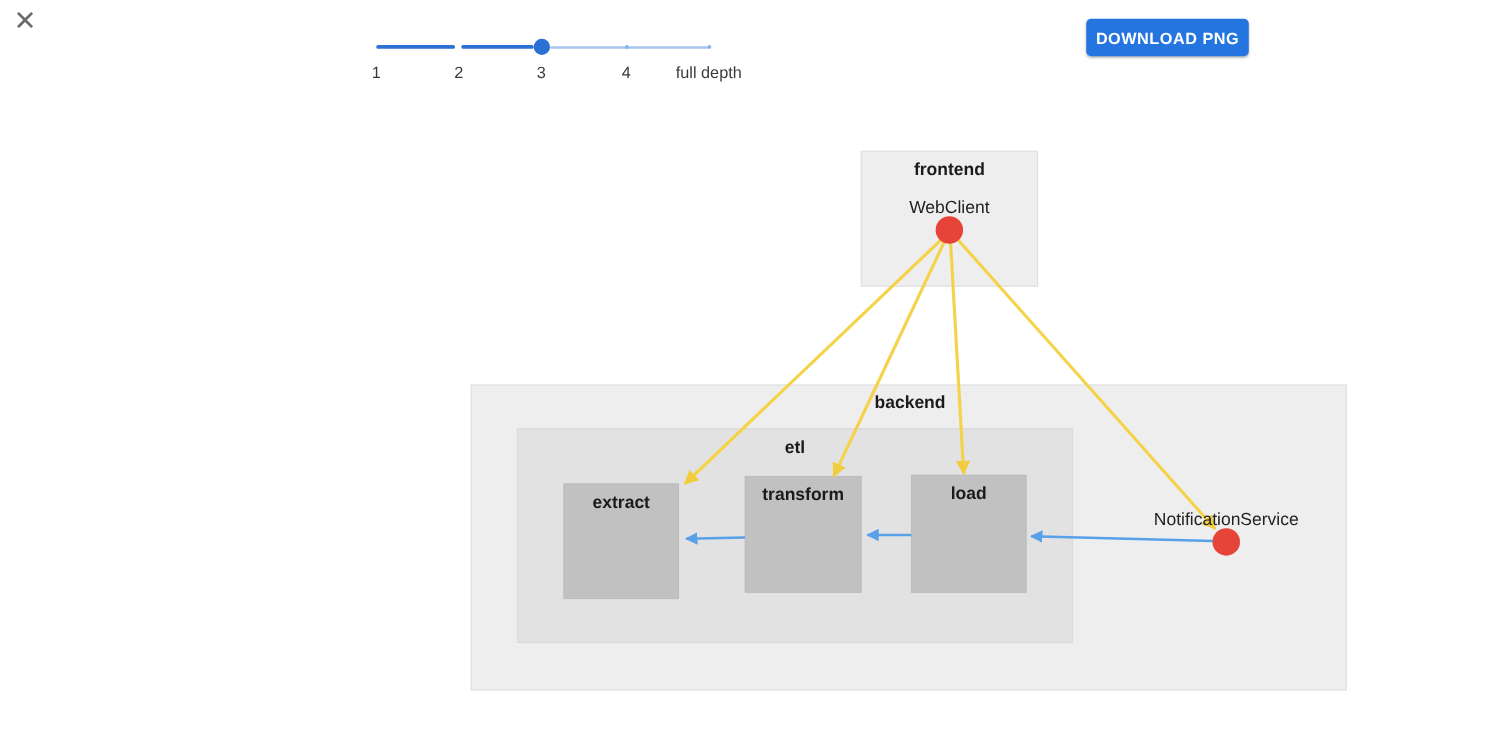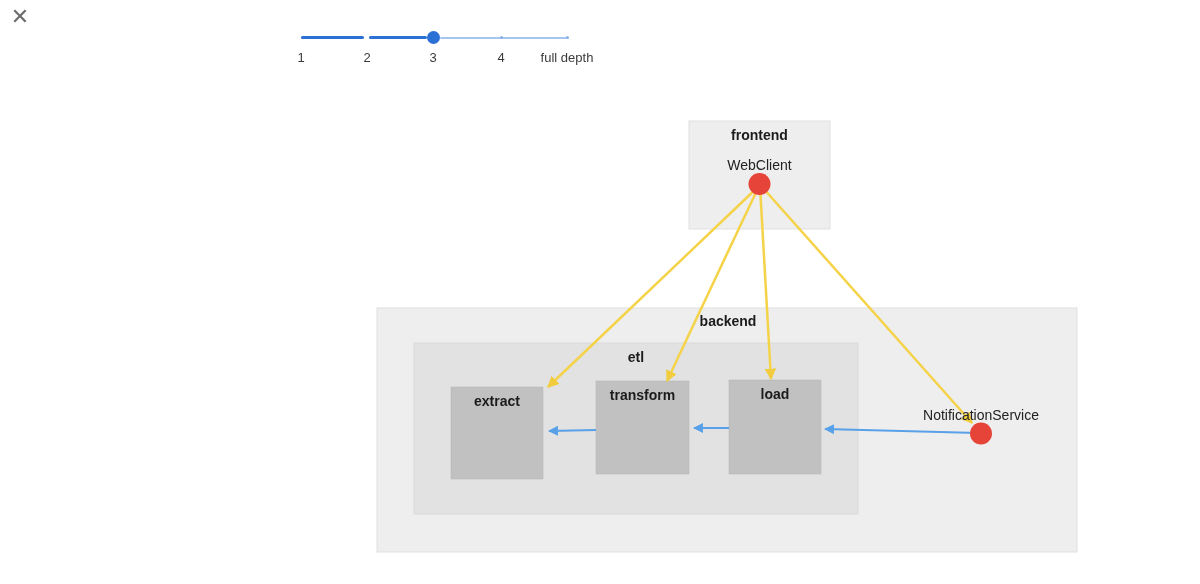--- a/index.html
+++ b/index.html
@@ -78,20 +78,21 @@
     <div class="tick tick-4"></div>
     <div class="tick tick-end"></div>
     <div class="handle"></div>
     <span class="mark-label ml-1">1</span>
     <span class="mark-label ml-2">2</span>
     <span class="mark-label ml-3">3</span>
     <span class="mark-label ml-4">4</span>
     <span class="mark-label ml-5">full depth</span>
   </div>
 
+  <button class="download-btn">DOWNLOAD PNG</button>
 
   <svg width="1200" height="584" viewBox="0 0 1200 584">
     <defs>
       <marker id="arrY" viewBox="0 0 10 10" refX="9" refY="5" markerWidth="4.6" markerHeight="4.6" orient="auto-start-reverse">
         <path class="head-y" d="M0,0 L10,5 L0,10 z"></path>
       </marker>
       <marker id="arrB" viewBox="0 0 10 10" refX="9" refY="5" markerWidth="5" markerHeight="5" orient="auto-start-reverse">
         <path class="head-b" d="M0,0 L10,5 L0,10 z"></path>
       </marker>
     </defs>

